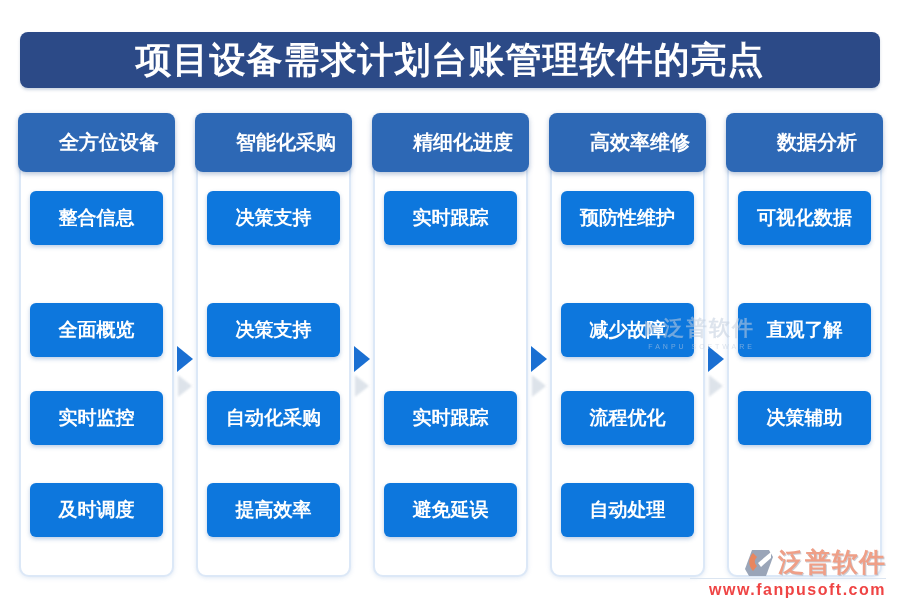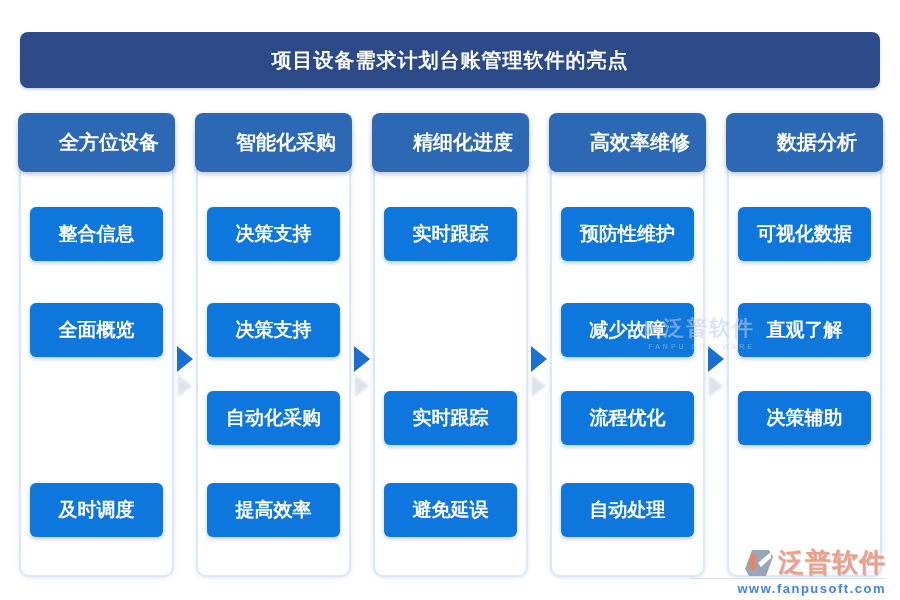--- a/index.html
+++ b/index.html
@@ -13,21 +13,21 @@
 
   
   .title-bar {
     position: absolute;
     left: 20px; top: 32px;
     width: 860px; height: 56px;
     background: #2c4a87;
     border-radius: 8px;
     display: flex; align-items: center; justify-content: center;
     color: #ffffff;
-    font-size: 20px;
+    font-size: 36px;
     font-weight: bold;
     letter-spacing: 1px;
     box-shadow: 0 2px 3px rgba(60,90,140,.25);
   }
 
   
   .col {
     position: absolute;
     top: 113px;
     width: 157px; height: 464px;
@@ -60,21 +60,21 @@
     width: 133px; height: 54px;
     background: #0d77dd;
     border-radius: 6px;
     display: flex; align-items: center; justify-content: center;
     color: #ffffff;
     font-size: 19px;
     font-weight: bold;
     z-index: 2;
     box-shadow: 0 2px 4px rgba(30,90,170,.30);
   }
-  .item-0 { top: 94px; text-align: center; }
+  .item-0 { top: 78px; text-align: center; }
   .item-1 { top: 190px; }
   .item-2 { top: 278px; }
   .item-3 { top: 370px; }
 
   
   .flow-arrow {
     position: absolute;
     top: 346px;
     width: 0; height: 0;
     border-top: 13px solid transparent;
@@ -139,37 +139,38 @@
     gap: 3px;
   }
   .footer-brand {
     font-size: 26px;
     font-weight: bold;
     color: #ef9f87;
     text-shadow: 1px 1px 0 rgba(160,166,180,.55);
     letter-spacing: 1px;
   }
   .footer-url {
-    font-size: 13px;
-    font-weight: bold;
-    color: #3b82f6;
+    font-size: 16px;
+    font-weight: bold;
+    color: #ef4444;
     letter-spacing: 1.5px;
     margin-top: 1px;
   }
 </style>
 </head>
 <body>
 
 <div class="title-bar">项目设备需求计划台账管理软件的亮点</div>
 
 <div class="col" style="left:18px;">
   <div class="col-panel"></div>
   <div class="col-header">全方位设备</div>
   <div class="col-item item-0">整合信息</div>
   <div class="col-item item-1">全面概览</div>
+  <div class="col-item item-2">实时监控</div>
   <div class="col-item item-3">及时调度</div>
 </div>
 
 <div class="col" style="left:195px;">
   <div class="col-panel"></div>
   <div class="col-header">智能化采购</div>
   <div class="col-item item-0">决策支持</div>
   <div class="col-item item-1">决策支持</div>
   <div class="col-item item-2">自动化采购</div>
   <div class="col-item item-3">提高效率</div>

